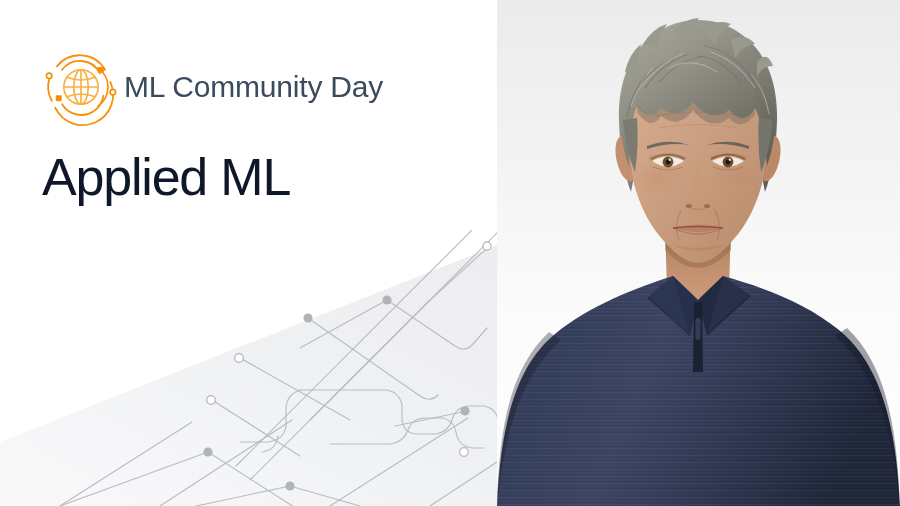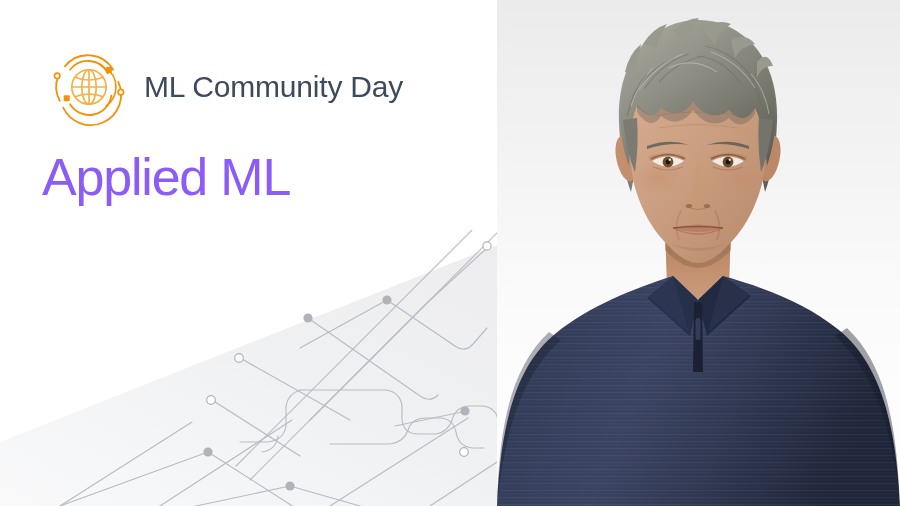--- a/index.html
+++ b/index.html
@@ -26,40 +26,40 @@
 
   
   #circuit-deco {
     position:absolute; left:0; top:230px;
     width:500px; height:276px;
     pointer-events:none;
   }
 
   
   #brand-lockup {
-    position:absolute; left:46px; top:44px;
-    display:flex; align-items:center; gap:12px;
+    position:absolute; left:38px; top:44px;
+    display:flex; align-items:center; 
   }
   #brand-logo-icon { width:86px; height:86px; display:block; flex:0 0 auto; }
   #brand-wordmark {
     font-size:30px;
     font-weight:400;
     letter-spacing:-0.2px;
     color:#3c4a5e;
     white-space:nowrap;
     line-height:1;
   }
 
   
   #slide-title {
     position:absolute; left:42px; top:148px;
     font-size:52px;
     font-weight:400;
     letter-spacing:-1.2px;
-    color:#8b5cf6;
+    color:#0f172a;
     line-height:1.15;
     white-space:nowrap;
   }
 
   
   #portrait-panel {
     position:absolute; left:497px; top:0;
     width:403px; height:506px;
     overflow:hidden;
     background:linear-gradient(180deg,#ededee 0%,#f4f4f5 28%,#fbfbfb 58%,#ffffff 85%);

